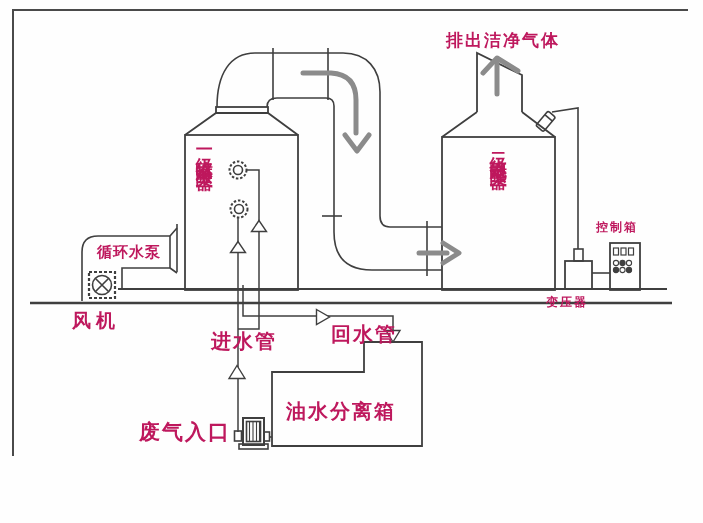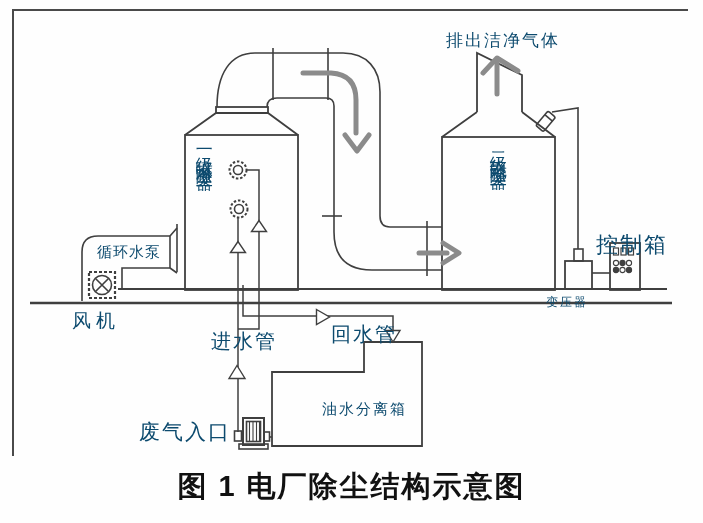--- a/index.html
+++ b/index.html
@@ -6,22 +6,22 @@
   .stage{
     position:relative;
     width:703px;height:523px;
     background:#fefefe;
     font-family:"Liberation Sans","DejaVu Sans",sans-serif;
     overflow:hidden;
   }
   .stage svg{position:absolute;left:0;top:0;}
   .lbl{
     position:absolute;
-    color:#0c4a6e;
-    font-weight:400;
+    color:#be185d;
+    font-weight:700;
     white-space:nowrap;
     line-height:1.05;
   }
   .lbl.vert{
     writing-mode:vertical-rl;
     text-orientation:upright;
   }
   .caption{
     position:absolute;
     left:0;right:0;top:467px;
@@ -176,20 +176,19 @@
   <div class="lbl vert" style="left:195px;top:140px;font-size:17px;letter-spacing:3.5px;">一级喷淋除尘器</div>
 
   <div class="lbl vert" style="left:489px;top:139px;font-size:17px;letter-spacing:3.5px;">二级静电除尘器</div>
 
   <div class="lbl" style="left:211px;top:331px;font-size:20px;letter-spacing:2px;">进水管</div>
 
   <div class="lbl" style="left:331px;top:324px;font-size:20px;letter-spacing:2px;">回水管</div>
 
   <div class="lbl" style="left:139px;top:421px;font-size:21px;letter-spacing:2px;">废气入口</div>
 
-  <div class="lbl" style="left:286px;top:401px;font-size:15px;letter-spacing:2px;margin-left:36px;">油水分离箱</div>
+  <div class="lbl" style="left:286px;top:401px;font-size:20px;letter-spacing:2px;">油水分离箱</div>
 
   <div class="lbl" style="left:546px;top:296px;font-size:12px;letter-spacing:2px;">变压器</div>
 
-  <div class="lbl" style="left:596px;top:221px;font-size:22px;letter-spacing:2px;margin-top:12px;">控制箱</div>
+  <div class="lbl" style="left:596px;top:221px;font-size:12px;letter-spacing:2px;">控制箱</div>
 
-  <div class="caption">图 1 电厂除尘结构示意图</div>
 </div>
 
 </body></html>

